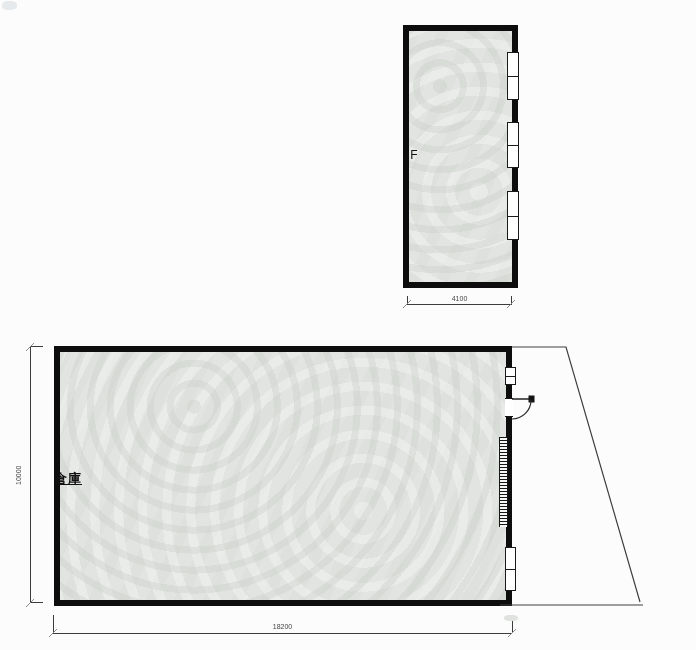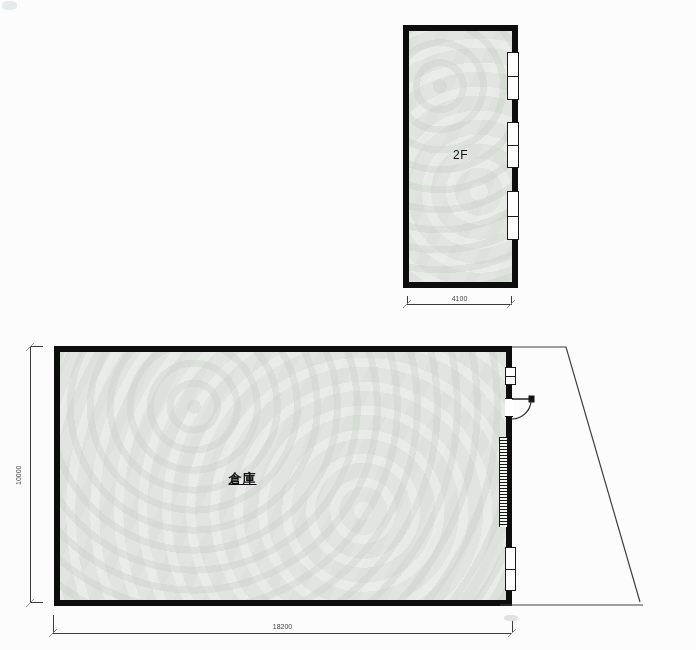--- a/index.html
+++ b/index.html
@@ -51,21 +51,21 @@
     font-size:7px;line-height:8px;color:#454545;
     text-align:center;letter-spacing:0px;
   }
   .dimtext-v{
     position:absolute;
     font-size:7px;line-height:10px;color:#454545;
     writing-mode:vertical-rl;transform:rotate(180deg);
     text-align:center;
   }
   .room-label{
-    position:absolute;text-align:center;color:#111111;
+    position:absolute;text-align:left;color:#111111;
   }
   #label-2f{font-size:12px;font-weight:500;letter-spacing:0.5px;}
   #label-soko{font-size:13px;font-weight:700;letter-spacing:1px;}
   svg.overlay{position:absolute;left:0;top:0;pointer-events:none;}
   .smudge{position:absolute;background:#e7eaec;border-radius:40%;}
 </style>
 </head>
 <body>
 
 <div class="smudge" style="left:2px;top:1px;width:15px;height:9px;"></div>

